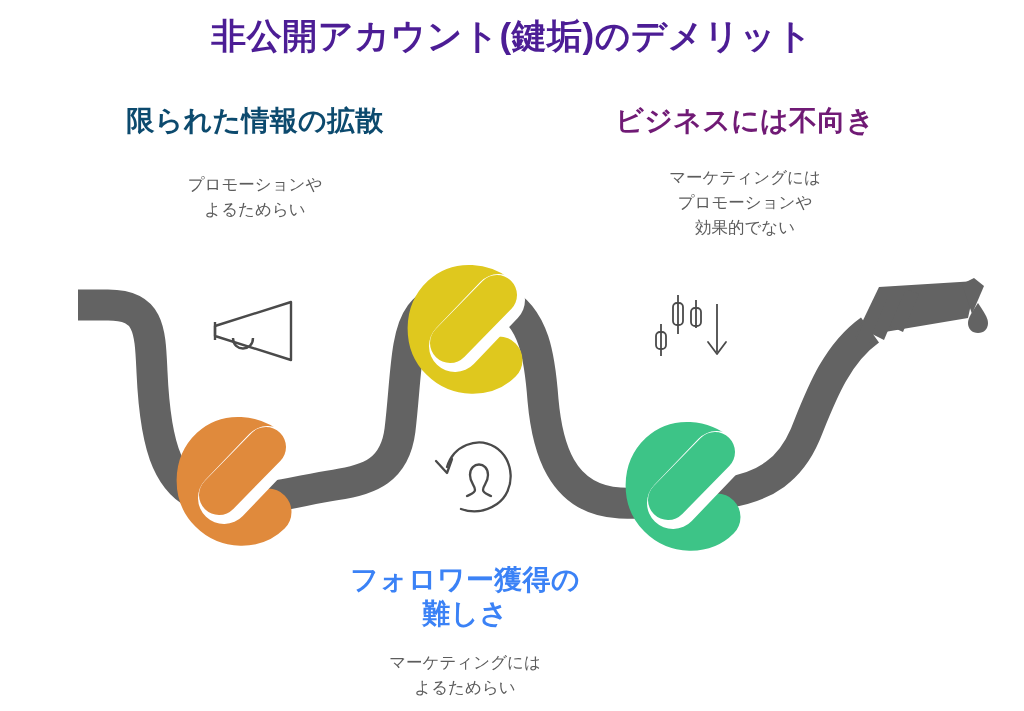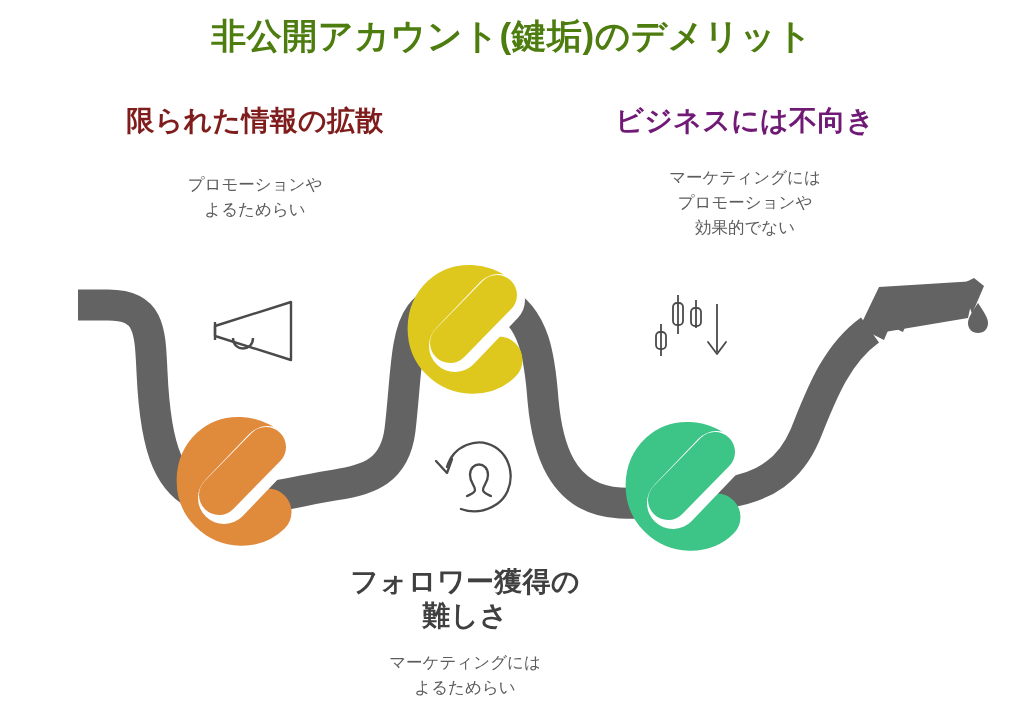--- a/index.html
+++ b/index.html
@@ -23,21 +23,21 @@
     height: 711px;
   }
 
   .title {
     position: absolute;
     left: 0; top: 14px;
     width: 1024px;
     text-align: center;
     font-size: 35px;
     font-weight: bold;
-    color: #4d7c0f;
+    color: #4c1d95;
     letter-spacing: 0.5px;
     line-height: 1.25;
   }
 
   .heading {
     position: absolute;
     text-align: center;
     font-size: 28px;
     font-weight: bold;
     line-height: 1.22;
@@ -45,27 +45,27 @@
   }
   .body-text {
     position: absolute;
     text-align: center;
     font-size: 16.5px;
     color: #5c5c5c;
     line-height: 1.5;
     font-weight: normal;
   }
 
-  #heading-left   { left: 55px;  top: 104px; width: 400px; color: #7f1d1d; }
+  #heading-left   { left: 55px;  top: 104px; width: 400px; color: #0c4a6e; }
   #body-left      { left: 85px;  top: 172px; width: 340px; }
 
   #heading-right  { left: 545px; top: 104px; width: 400px; color: #701a75; }
   #body-right     { left: 580px; top: 165px; width: 330px; }
 
-  #heading-bottom { left: 315px; top: 565px; width: 300px; color: #404040; }
+  #heading-bottom { left: 315px; top: 565px; width: 300px; color: #3b82f6; font-family: Liberation Mono, monospace; }
   #body-bottom    { left: 330px; top: 650px; width: 270px; }
 
   .icon-box { position: absolute; }
   #icon-megaphone { left: 205px; top: 288px; width: 100px; height: 80px; }
   #icon-chart     { left: 652px; top: 292px; width: 95px;  height: 70px; }
   #icon-user      { left: 425px; top: 433px; width: 95px;  height: 85px; }
 </style>
 </head>
 <body>
 

